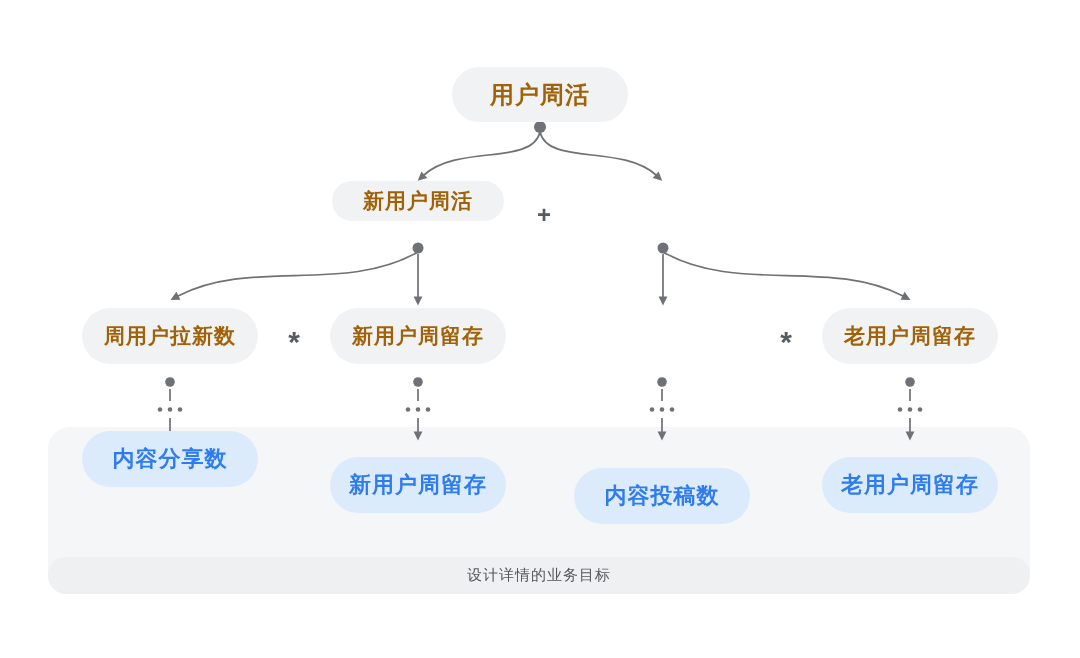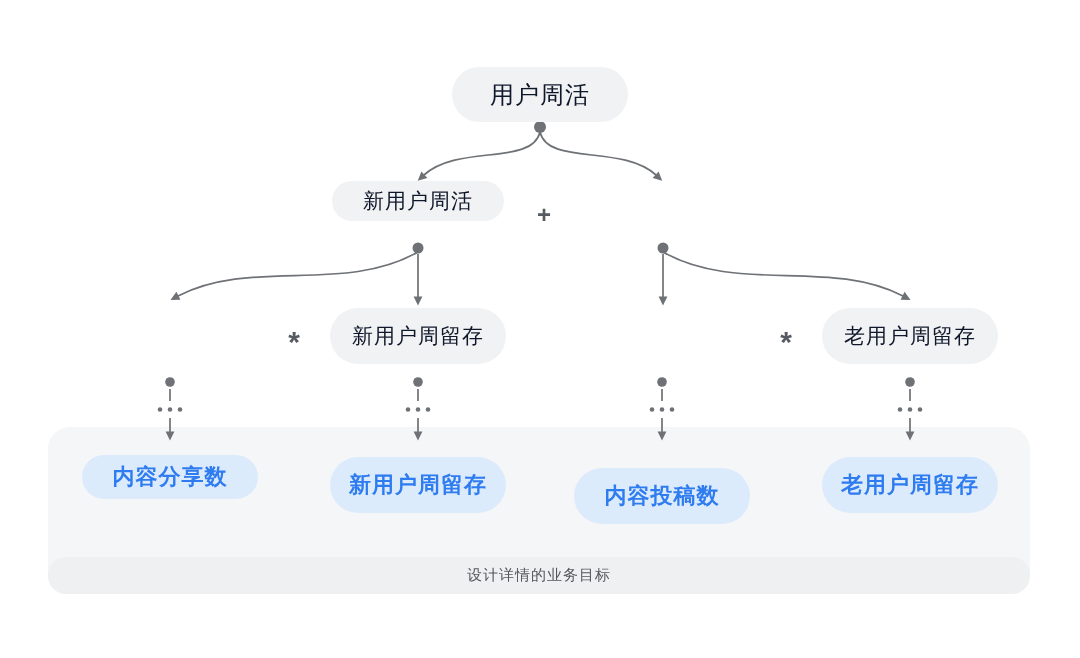--- a/index.html
+++ b/index.html
@@ -16,21 +16,21 @@
   .panel-footer{
     position:absolute;left:48px;top:557px;width:982px;height:37px;
     background:#eff0f2;border-radius:18px;
     display:flex;align-items:center;justify-content:center;
   }
   .panel-footer span{
     font-size:15px;color:#54575c;font-weight:400;letter-spacing:1px;
   }
   .pill{
     position:absolute;display:flex;align-items:center;justify-content:center;
-    background:#f1f2f4;color:#0f172a;font-weight:400;font-size:21px;
+    background:#f1f2f4;color:#a16207;font-weight:700;font-size:21px;
     border-radius:28px;letter-spacing:1px;white-space:nowrap;
   }
   .pill.root{font-size:24px;}
   .pill.leaf{background:#dcebfc;color:#2e7cf0;font-size:22px;font-weight:700;}
   .op{
     position:absolute;display:flex;align-items:center;justify-content:center;
     width:40px;height:40px;color:#565a61;font-weight:600;font-size:24px;
   }
   .op.star{font-size:30px;transform:translateY(6px);}
 </style>
@@ -101,23 +101,24 @@
       <circle cx="920" cy="409.5" r="2.3" stroke="none"></circle>
       <path d="M910,418 L910,432" fill="none" marker-end="url(#arr)"></path>
     </g>
   </svg>
 
   <div class="pill root" style="left:452px;top:67px;width:176px;height:55px">用户周活</div>
 
   <div class="pill" style="left:332px;top:181px;width:172px;height:40px">新用户周活</div>
   <div class="op" style="left:524px;top:195px">+</div>
 
+  <div class="pill" style="left:82px;top:308px;width:176px;height:56px">周用户拉新数</div>
   <div class="op star" style="left:274px;top:316px">*</div>
   <div class="pill" style="left:330px;top:308px;width:176px;height:56px">新用户周留存</div>
   <div class="op star" style="left:766px;top:316px">*</div>
   <div class="pill" style="left:822px;top:308px;width:176px;height:56px">老用户周留存</div>
 
-  <div class="pill leaf" style="left:82px;top:455px;width:176px;height:44px">内容分享数</div>
+  <div class="pill leaf" style="left:82px;top:431px;width:176px;height:56px">内容分享数</div>
   <div class="pill leaf" style="left:330px;top:457px;width:176px;height:56px">新用户周留存</div>
   <div class="pill leaf" style="left:574px;top:468px;width:176px;height:56px">内容投稿数</div>
   <div class="pill leaf" style="left:822px;top:457px;width:176px;height:56px">老用户周留存</div>
 
 </div>
 
 </body></html>

